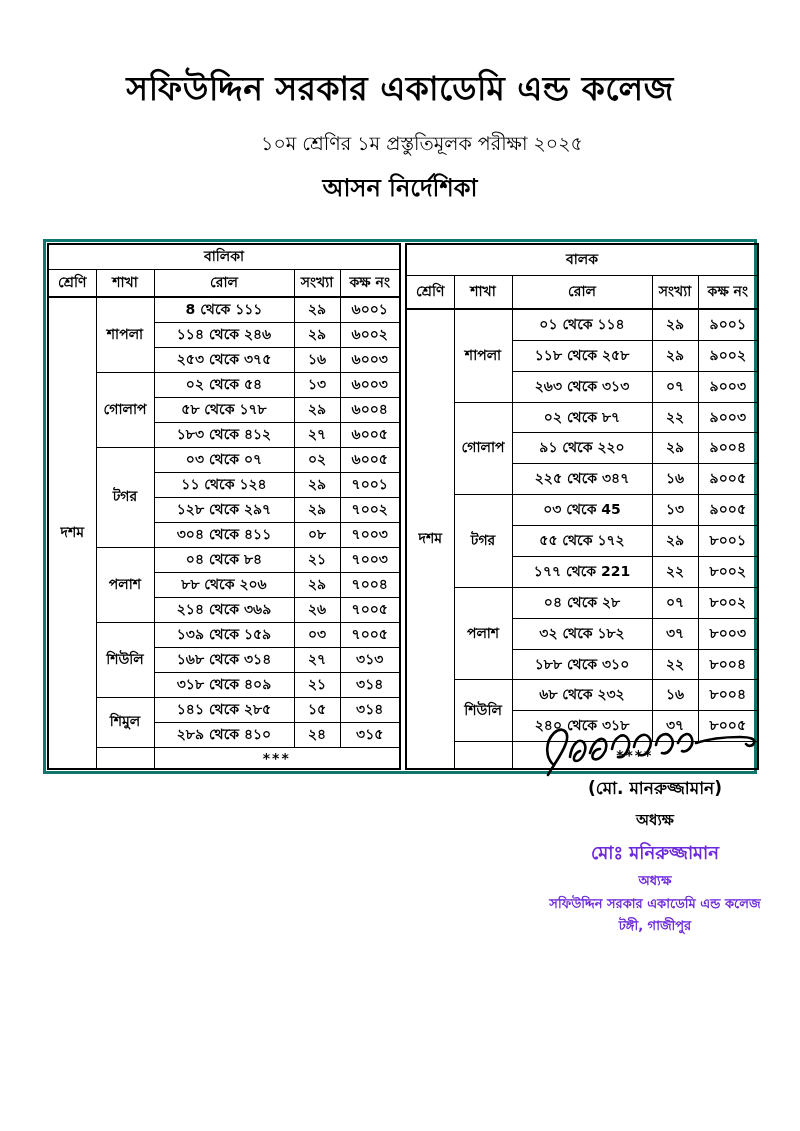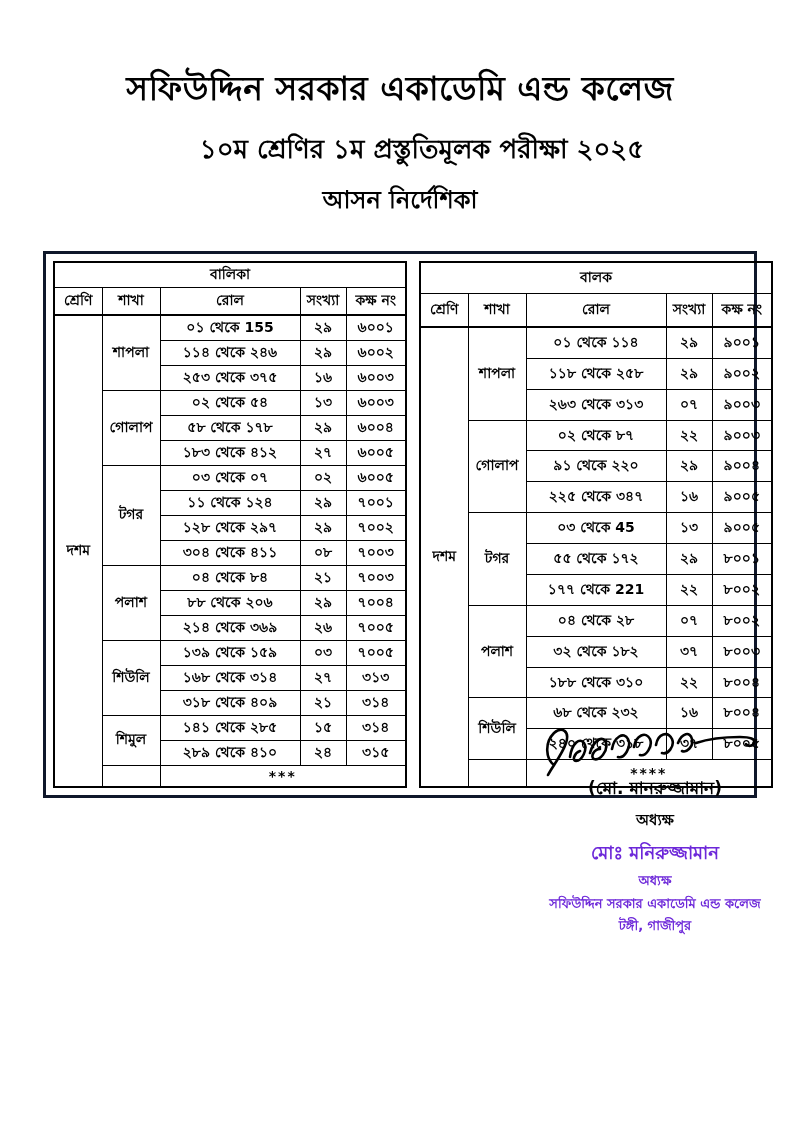--- a/index.html
+++ b/index.html
@@ -8,31 +8,31 @@
     width: 800px; height: 1131px;
     font-family: "DejaVu Sans", sans-serif;
     color: #000;
     position: relative;
   }
   .page { width: 800px; height: 1131px; position: relative; overflow: hidden; margin-top: 21px; }
 
   
   .title-block { text-align: center; padding-top: 42px; }
   .title-line1 { font-size: 33px; font-weight: bold; letter-spacing: 0.5px; }
-  .title-line2 { font-size: 26px; font-weight: bold; margin-top: 10px; padding-left: 44px; }
+  .title-line2 { font-size: 19px; font-weight: normal; margin-top: 10px; padding-left: 44px; }
   .title-line3 { font-size: 24px; font-weight: bold; margin-top: 8px; }
 
   
   .tables-frame {
     width: 714px;
     margin: 30px auto 0 auto;
-    border: 3px solid #0f172a;
-    padding: 7px;
+    border: 3px solid #0f766e;
+    padding: 1px;
     display: flex;
-    gap: 12px;
+    gap: 4px;
     background: #fff;
   }
   table.seat-table {
     border-collapse: collapse;
     table-layout: fixed;
     width: 352px;
     border: 2px solid #000;
   }
   table.seat-table td {
     border: 1px solid #000;
@@ -97,21 +97,21 @@
           <tr class="col-header">
             <td>শ্রেণি</td>
             <td>শাখা</td>
             <td>রোল</td>
             <td>সংখ্যা</td>
             <td>কক্ষ নং</td>
           </tr>
           <tr>
             <td rowspan="19" class="class-cell">দশম</td>
             <td rowspan="3" class="section-cell">শাপলা</td>
-            <td class="roll-cell">০১ থেকে 155</td>
+            <td class="roll-cell">8 থেকে ১১১</td>
             <td class="count-cell">২৯</td>
             <td class="room-cell">৬০০১</td>
           </tr>
           <tr>
             <td class="roll-cell">১১৪ থেকে ২৪৬</td>
             <td class="count-cell">২৯</td>
             <td class="room-cell">৬০০২</td>
           </tr>
           <tr>
             <td class="roll-cell">২৫৩ থেকে ৩৭৫</td>

